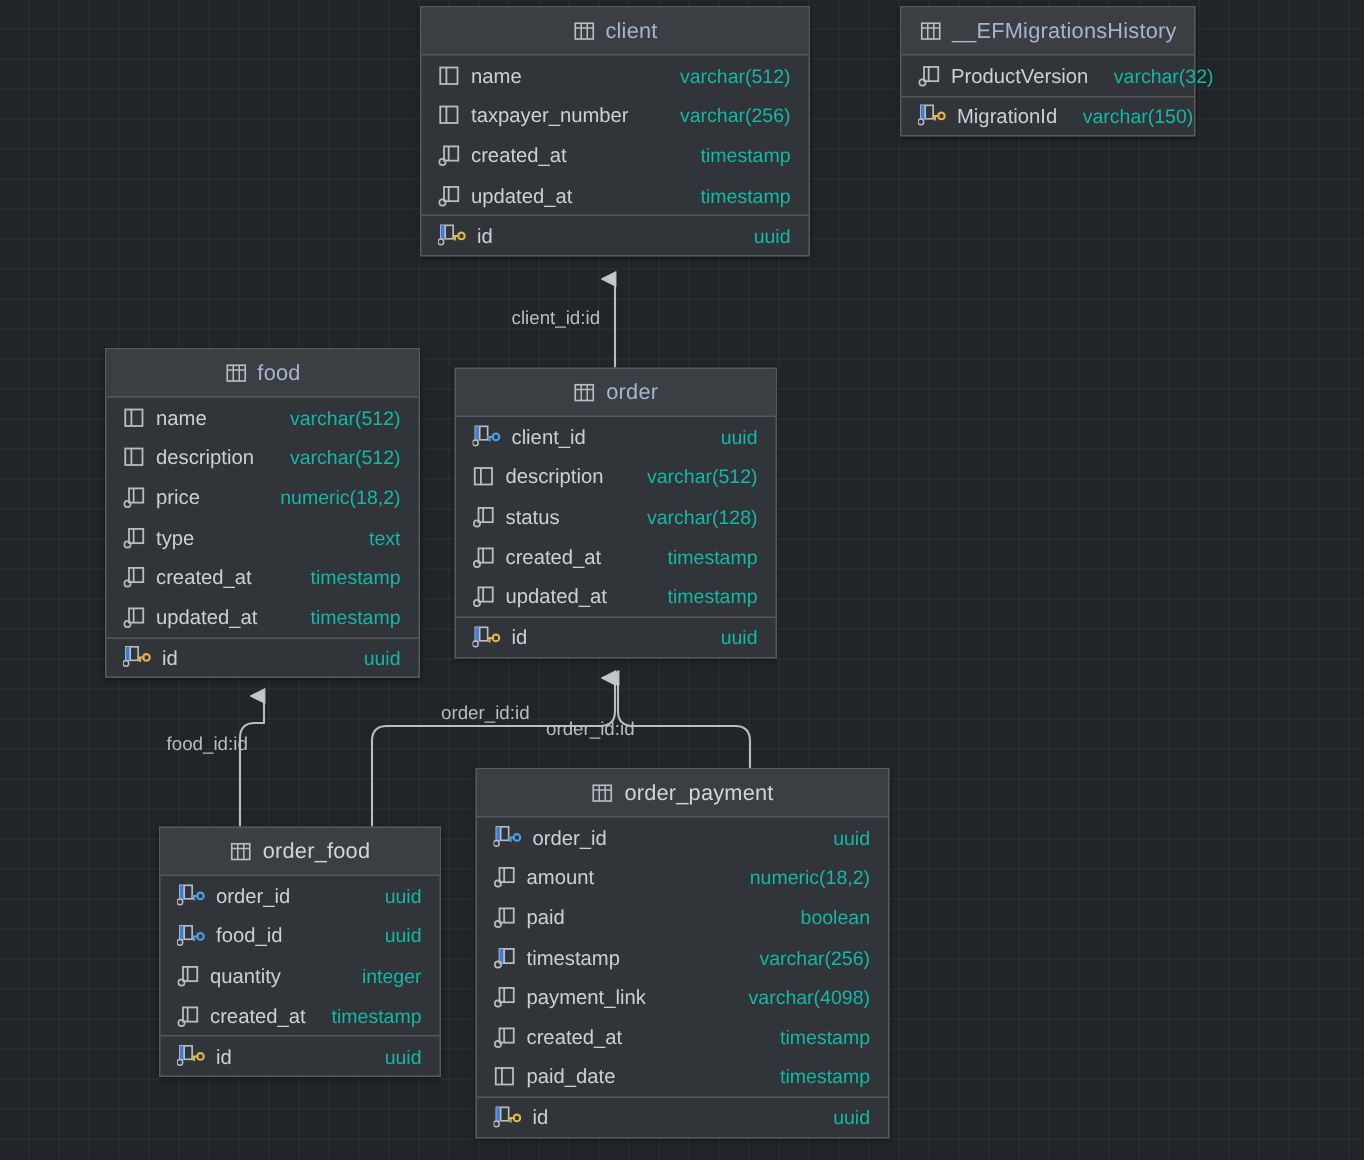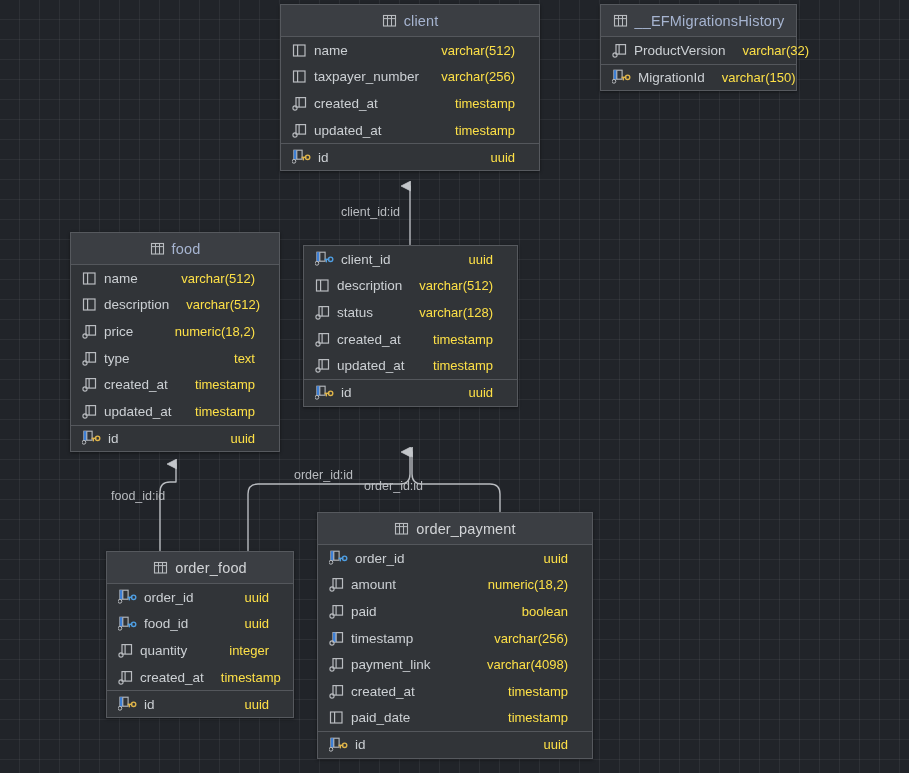--- a/index.html
+++ b/index.html
@@ -60,36 +60,36 @@
     white-space: nowrap;
   }
   .table-title.plain { color: #d2d4d7; }
 
   .col-list { padding: 0; }
 
   .col-row {
     height: 26.6px;
     display: flex;
     align-items: center;
-    padding: 0 24px 0 11px;
+    padding: 0 12px 0 11px;
     box-sizing: border-box;
     gap: 7px;
   }
   .col-row.pk-row {
     border-top: 1px solid #54575c;
   }
   .col-name {
     font-size: 13.5px;
     color: #ccd0d4;
     white-space: nowrap;
     flex: 0 1 auto;
   }
   .col-type {
     font-size: 13px;
-    color: #fde047;
+    color: #14b8a6;
     white-space: nowrap;
     margin-left: auto;
     padding-left: 10px;
   }
 
   
   .icon {
     flex: 0 0 auto;
     display: inline-flex;
     align-items: center;
@@ -354,20 +354,31 @@
                 <circle cx="15.6" cy="8.3" r="2.2" fill="none" stroke="#e0b54a" stroke-width="1.4"></circle>
                 <line x1="11.4" y1="8.3" x2="11.4" y2="11.4" stroke="#e0b54a" stroke-width="1.3"></line>
               </svg>
             </span>
             <span class="col-name">id</span>
             <span class="col-type">uuid</span>
           </div>
         </div>
       </div>
       <div class="table-node" style="left: 303px; top: 245px; width: 215px;">
+        <div class="table-header">
+          <span class="icon icon-table">
+            <svg width="15" height="15" viewBox="0 0 15 15" xmlns="http://www.w3.org/2000/svg">
+              <rect x="1.5" y="2.5" width="12" height="10.5" fill="none" stroke="#b9bcc0" stroke-width="1.1"></rect>
+              <line x1="1.5" y1="5.6" x2="13.5" y2="5.6" stroke="#b9bcc0" stroke-width="1"></line>
+              <line x1="5.5" y1="2.5" x2="5.5" y2="13" stroke="#b9bcc0" stroke-width="1"></line>
+              <line x1="9.5" y1="2.5" x2="9.5" y2="13" stroke="#b9bcc0" stroke-width="1"></line>
+            </svg>
+          </span>
+          <span class="table-title">order</span>
+        </div>
         <div class="col-list">
           <div class="col-row">
             <span class="icon icon-key">
               <svg width="19" height="16" viewBox="0 0 19 16" xmlns="http://www.w3.org/2000/svg">
                 <rect x="1.9" y="1.2" width="8.2" height="9" fill="none" stroke="#b9bcc0" stroke-width="1.1"></rect>
                 <rect x="1.9" y="1.2" width="2.9" height="9" fill="#3d7fd6" stroke="none"></rect>
                 <line x1="4.8" y1="1.2" x2="4.8" y2="10.2" stroke="#b9bcc0" stroke-width="1.1"></line>
                 <circle cx="1.9" cy="12.3" r="1.9" fill="none" stroke="#b9bcc0" stroke-width="1"></circle>
                 <line x1="9.6" y1="8.3" x2="14.4" y2="8.3" stroke="#4f9fe3" stroke-width="1.4"></line>
                 <circle cx="15.6" cy="8.3" r="2.2" fill="none" stroke="#4f9fe3" stroke-width="1.4"></circle>

